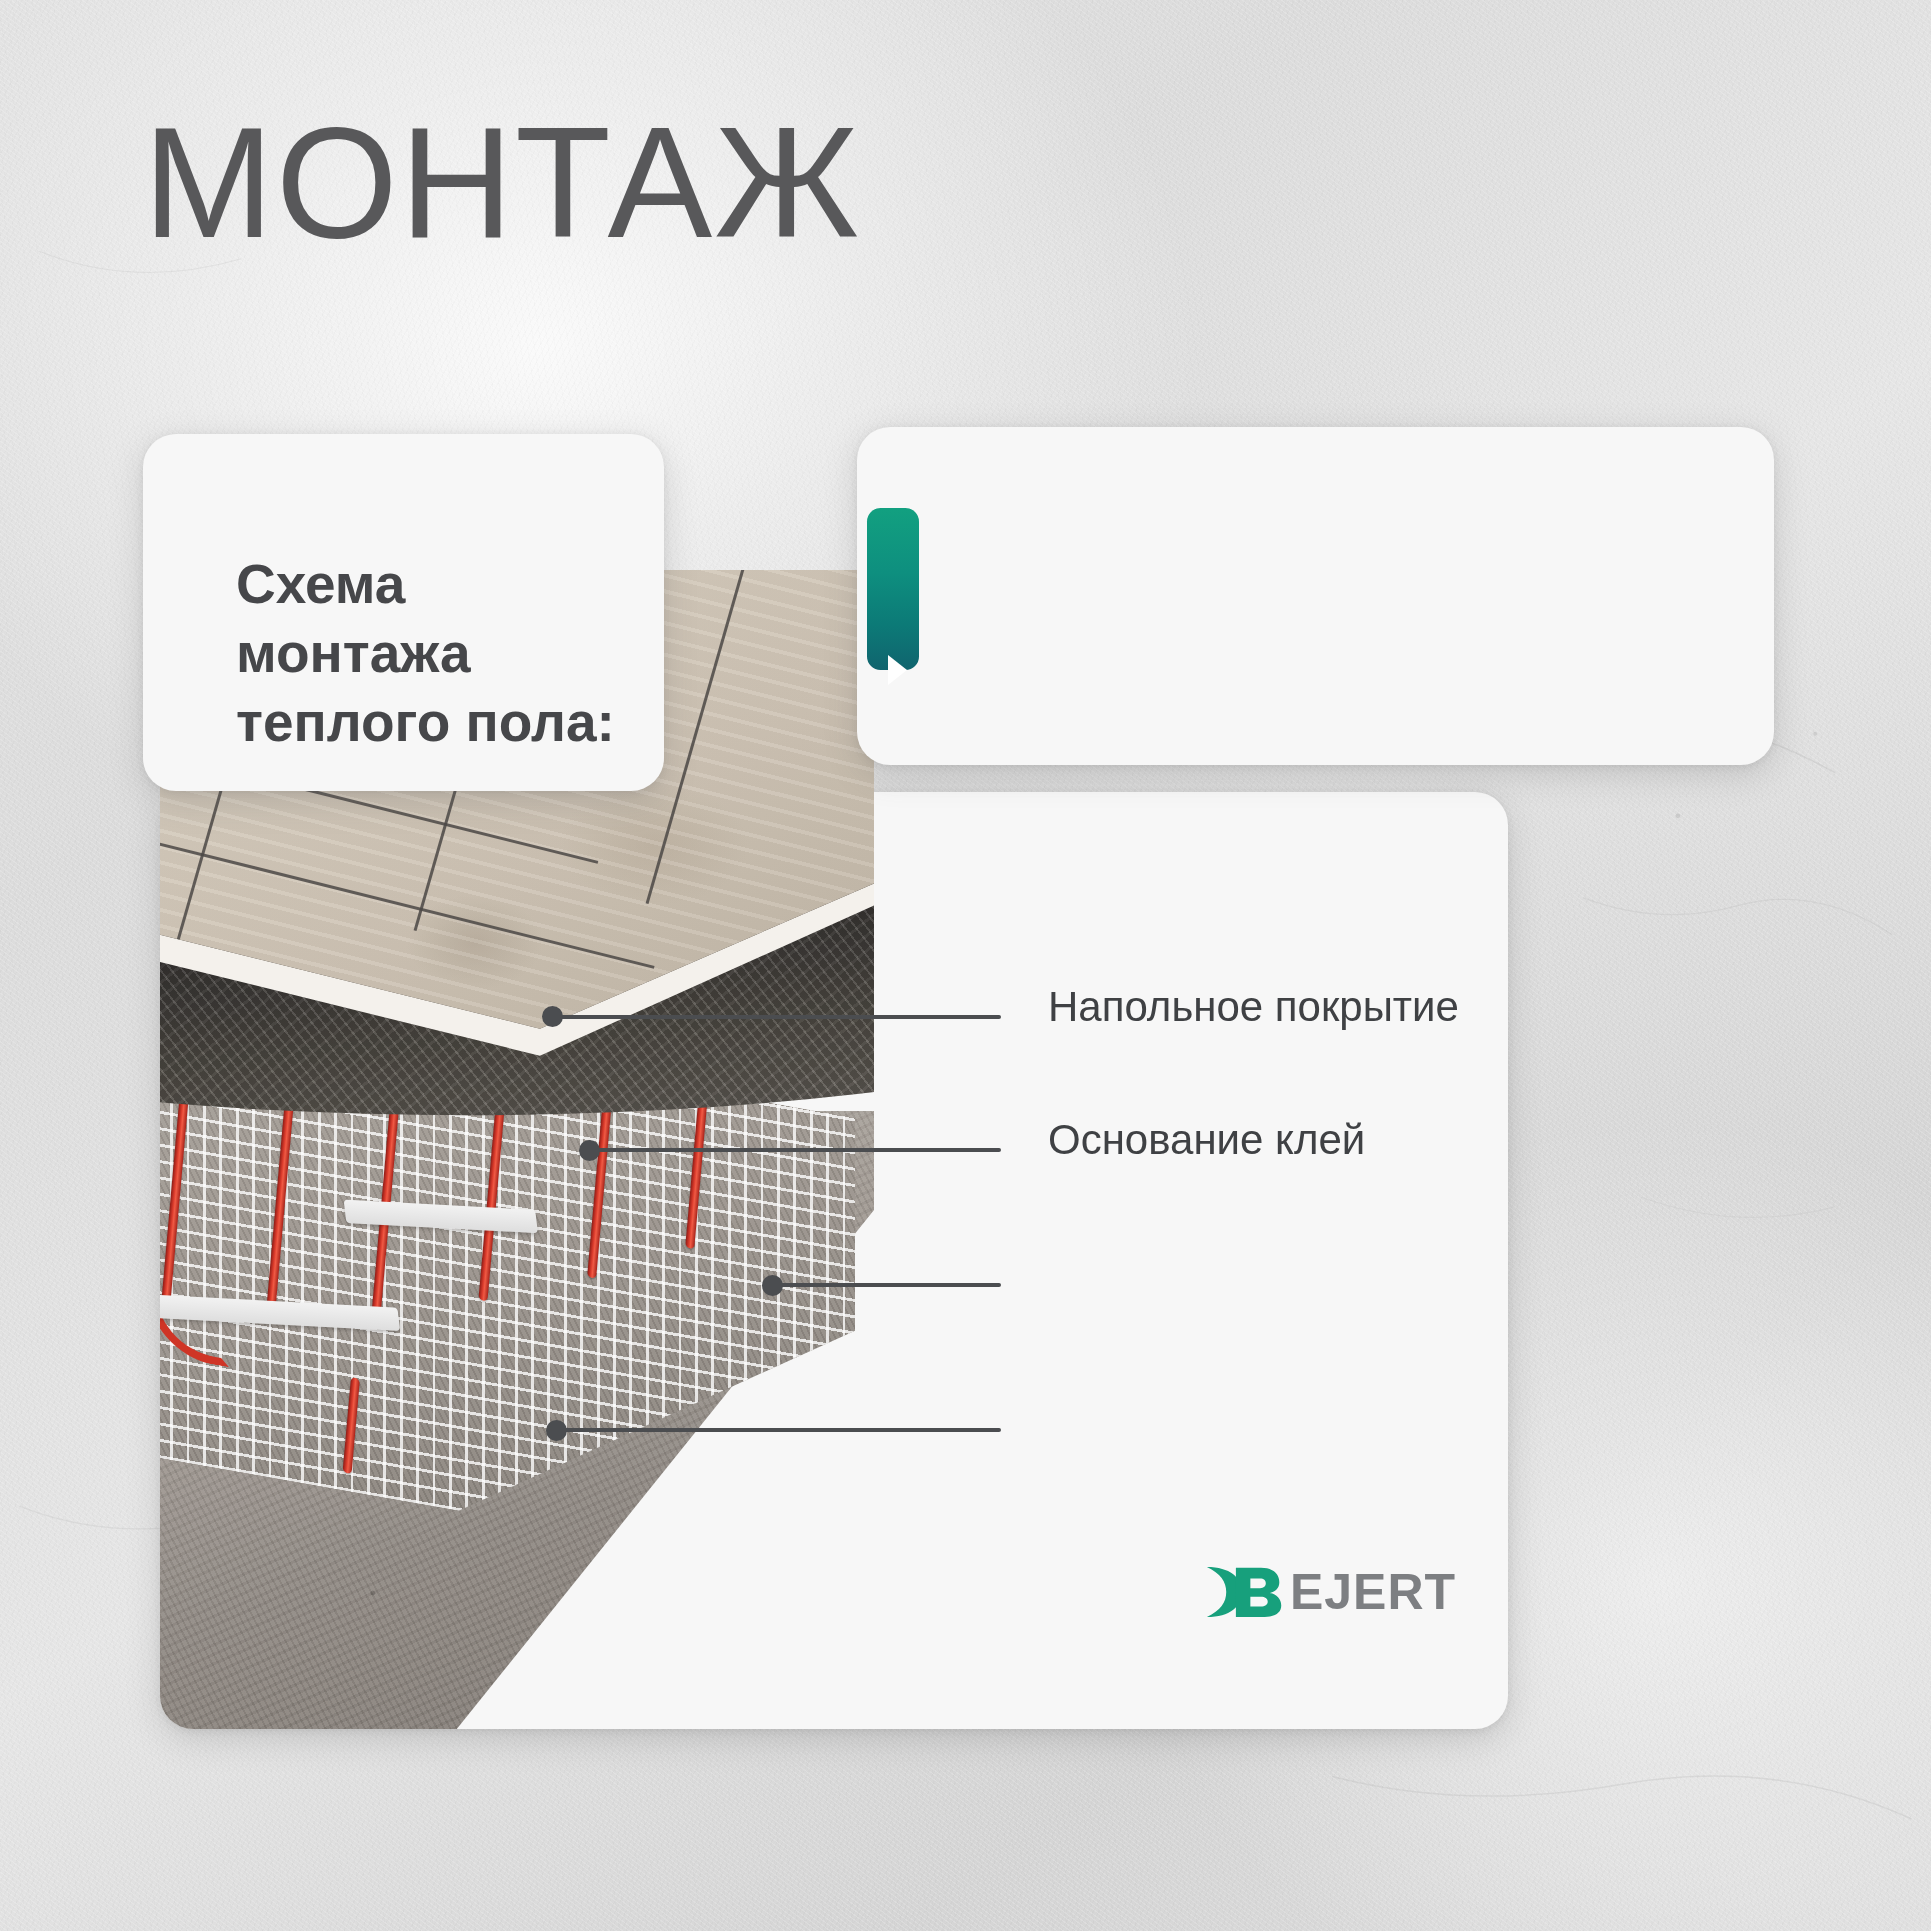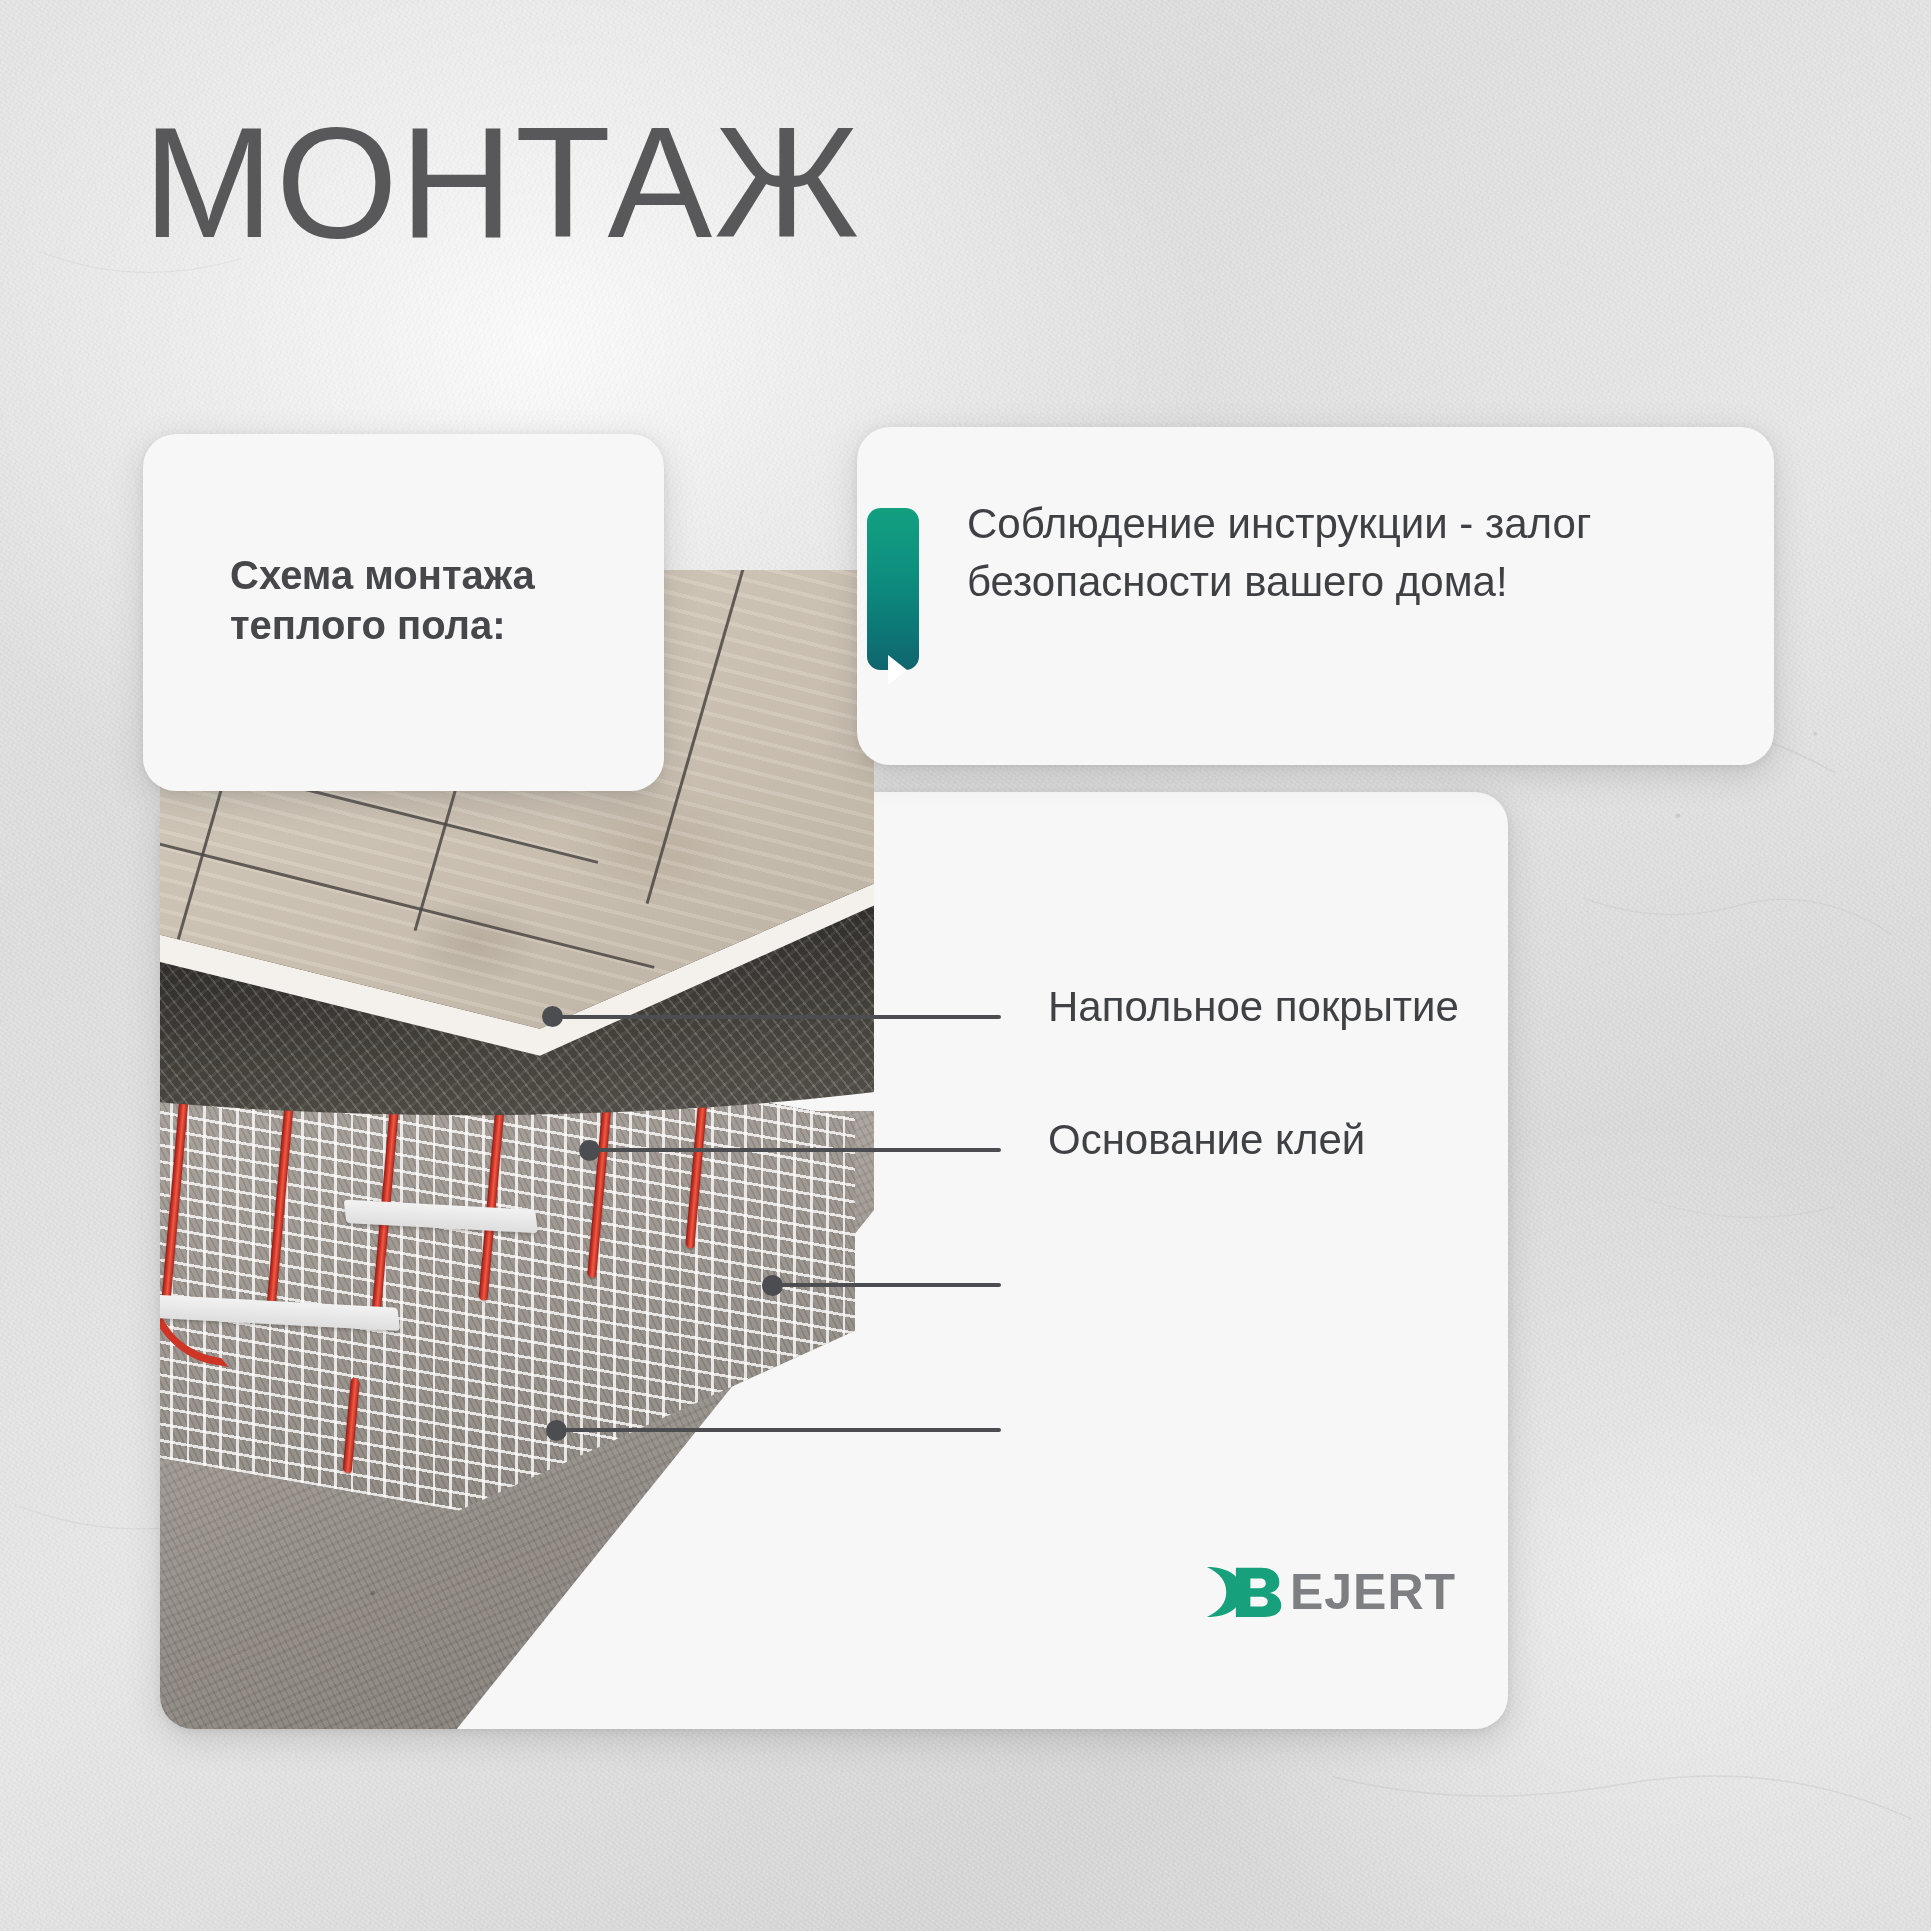--- a/index.html
+++ b/index.html
@@ -41,22 +41,22 @@
     position:absolute;
     background:#f7f7f7;
     border-radius:33px;
     box-shadow:0 9.7px 33px rgba(90,90,90,.22), 0 1.9px 7.7px rgba(90,90,90,.10);
   }
   #card-scheme{ left:143px; top:434px; width:521px; height:357px; z-index:3; }
   #card-note{ left:857px; top:427px; width:917px; height:338px; z-index:4; }
   #card-diagram{ left:160px; top:792px; width:1348px; height:937px; z-index:2; }
 
   #scheme-title{
-    position:absolute; left:87px; top:116px; width:415px;
-    font-size:40px; font-weight:bold; color:#46474a; line-height:1.25;
+    position:absolute; left:93px; top:116px; width:415px;
+    font-size:55px; font-weight:bold; color:#46474a; line-height:1.25;
   }
 
   
   #note-accent{
     position:absolute; left:9.7px; top:81px; width:52px; height:162px;
     border-radius:13.5px;
     background:linear-gradient(180deg,#12a080 0%,#0e8f7f 40%,#0c7a77 72%,#10646e 100%);
   }
   #note-arrow{
     position:absolute; left:21px; top:147px;
@@ -188,21 +188,20 @@
 <h1 id="page-title">МОНТАЖ</h1>
 
 <div class="card" id="card-scheme">
   <div id="scheme-title">Схема монтажа теплого пола:</div>
 </div>
 
 <div class="card" id="card-note">
   <div id="note-accent">
     <div id="note-arrow"></div>
   </div>
-  <div id="note-text">Соблюдение инструкции - залог безопасности вашего дома!</div>
 </div>
 
 <div class="card" id="card-diagram">
 
   <div id="diagram-photo">
 
     <div class="layer" id="layer-base"></div>
 
     <div class="layer" id="layer-mat">
       <div class="cable" style="left:68px;  top:-9.7px; height:319px; transform:rotate(5deg);"></div>

